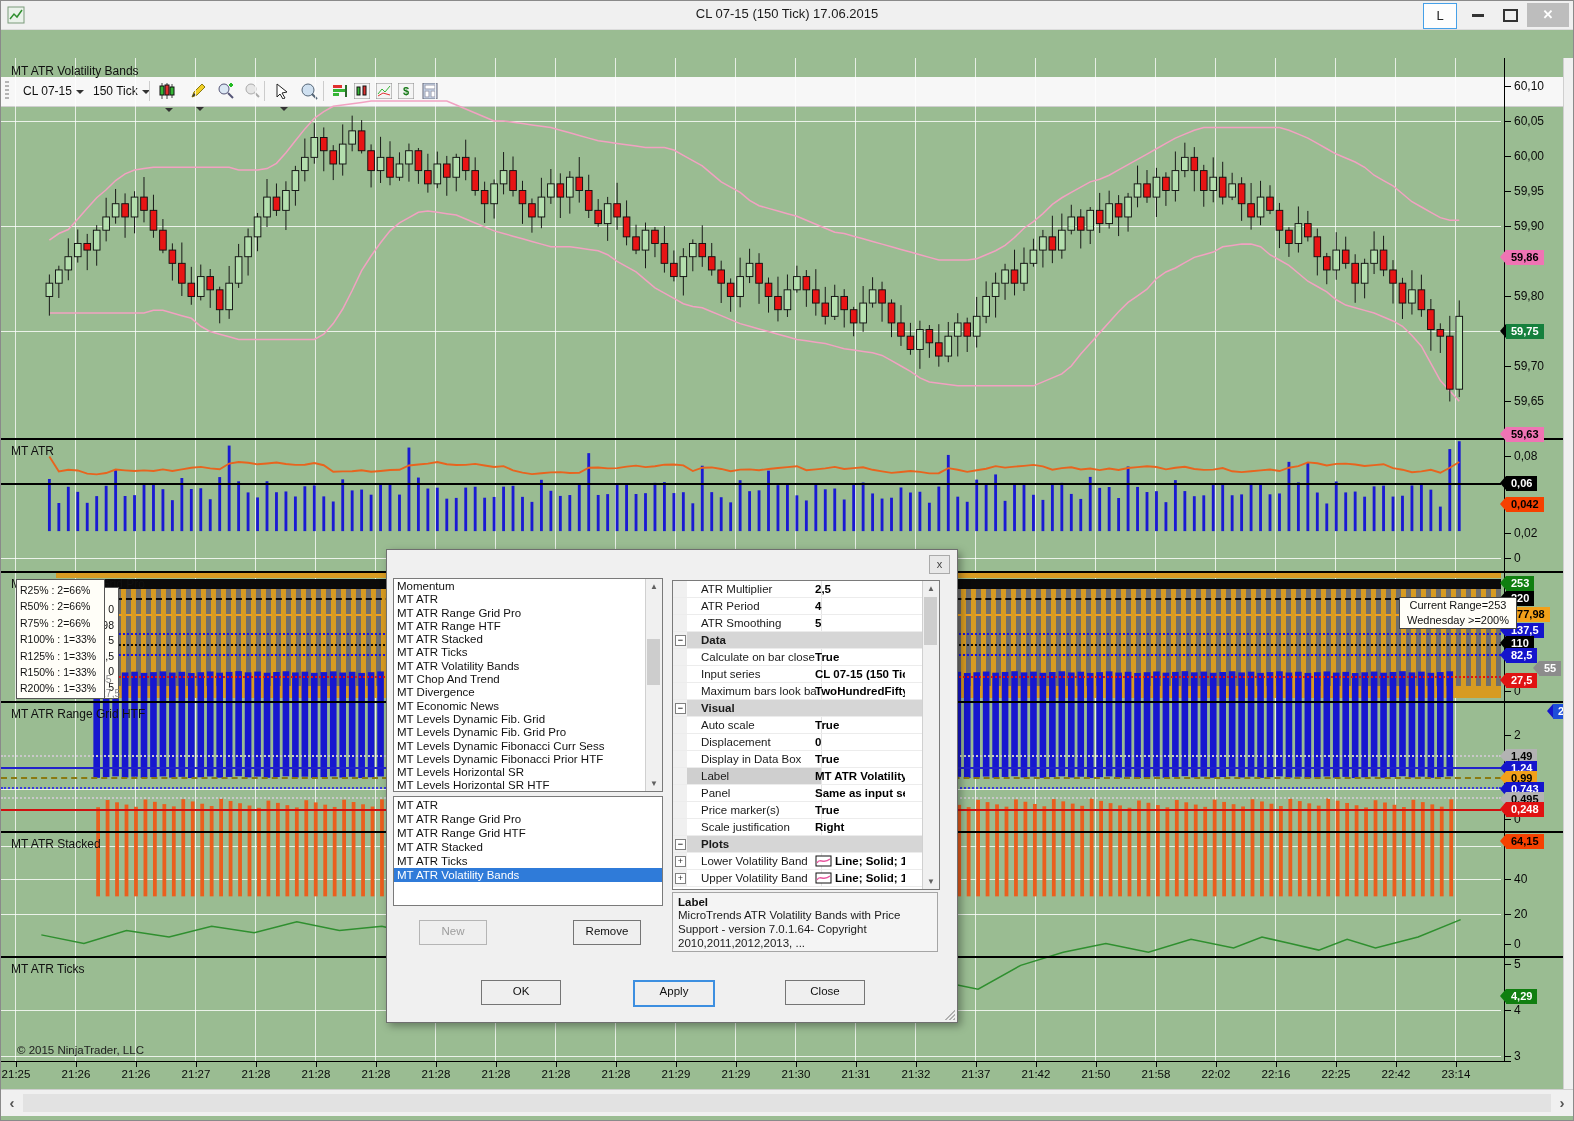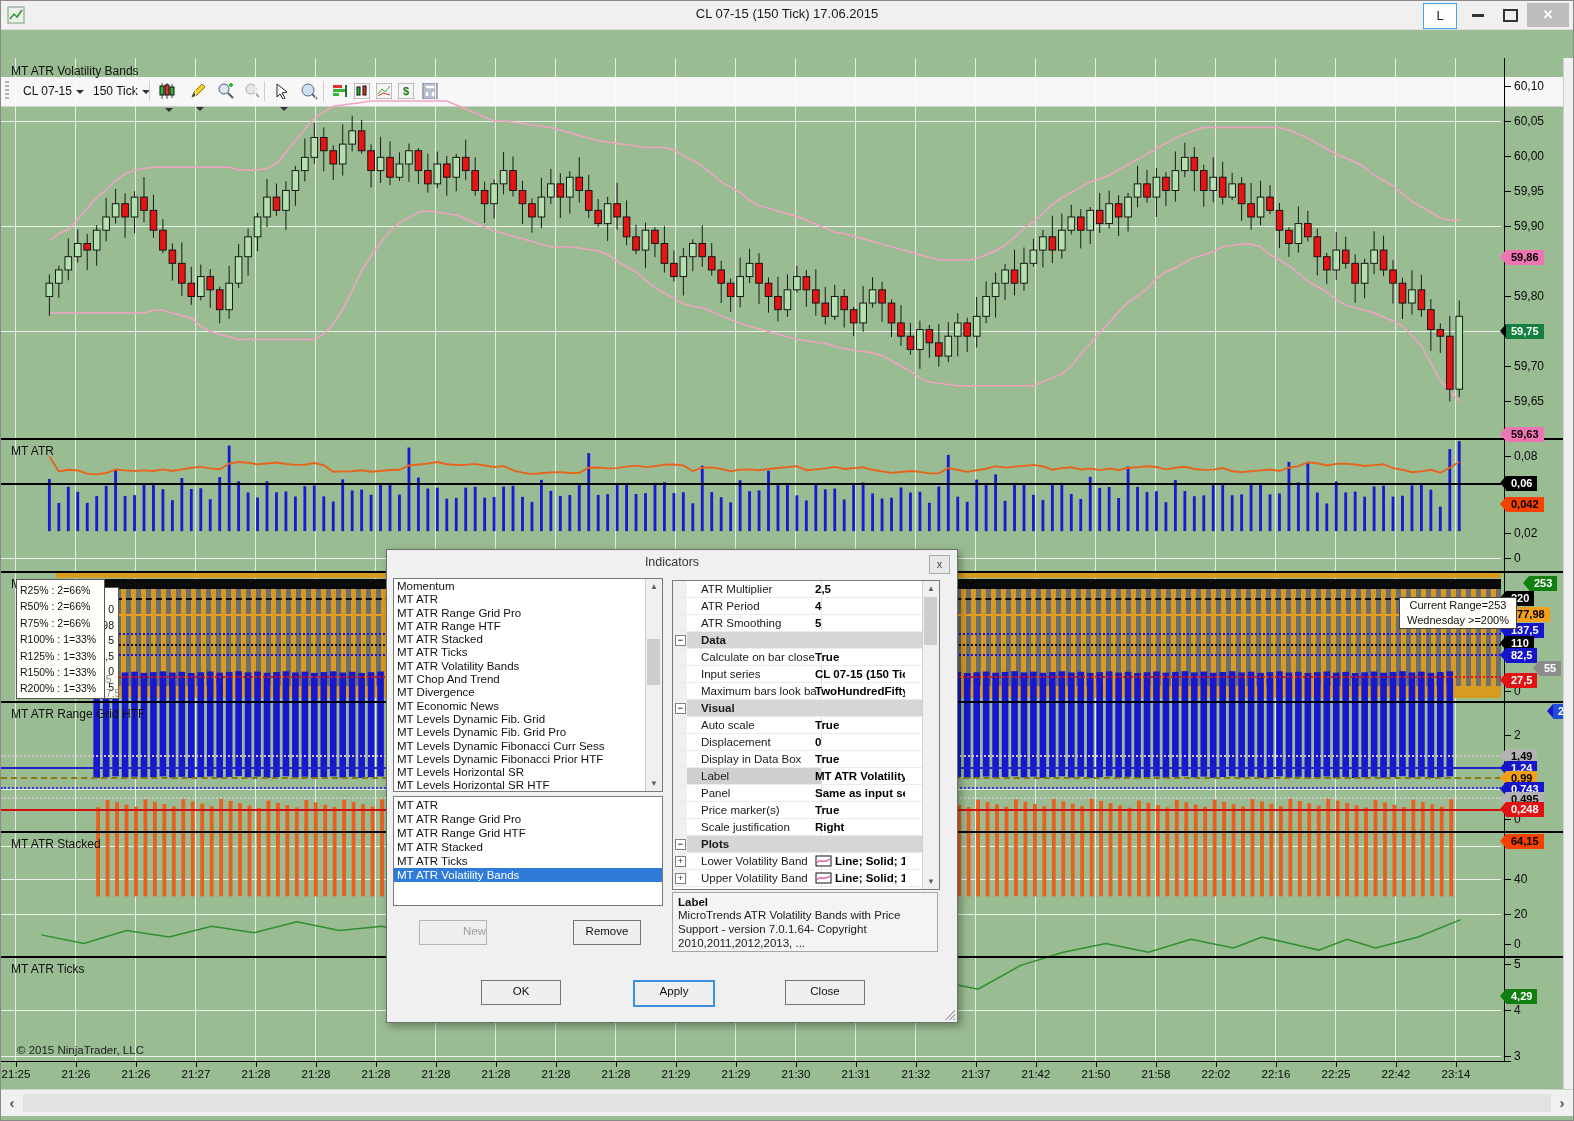--- a/index.html
+++ b/index.html
@@ -1022,21 +1022,21 @@
       <div style="position: absolute; left: 1513px; top: 899px; font-size: 12px; color: rgb(10, 10, 10); z-index: 5; white-space: nowrap;">5</div>
       <div style="position: absolute; left: 1504px; top: 952px; width: 6px; height: 1px; background: rgb(0, 0, 0); z-index: 5;"></div>
       <div style="position: absolute; left: 1513px; top: 945px; font-size: 12px; color: rgb(10, 10, 10); z-index: 5; white-space: nowrap;">4</div>
       <div style="position: absolute; left: 1504px; top: 998px; width: 6px; height: 1px; background: rgb(0, 0, 0); z-index: 5;"></div>
       <div style="position: absolute; left: 1513px; top: 991px; font-size: 12px; color: rgb(10, 10, 10); z-index: 5; white-space: nowrap;">3</div>
       <div class="pmark" style="position: absolute; left: 1505px; top: 191.5px; background: rgb(239, 116, 180); color: rgb(0, 0, 0); border-right-color: rgb(239, 116, 180); z-index: 6;">59,86</div>
       <div class="pmark" style="position: absolute; left: 1505px; top: 265.5px; background: #15803d; color: rgb(255, 255, 255); border-right-color: rgb(0, 0, 0); z-index: 6;">59,75</div>
       <div class="pmark" style="position: absolute; left: 1505px; top: 348.5px; background: rgb(239, 116, 180); color: rgb(0, 0, 0); border-right-color: rgb(239, 116, 180); z-index: 6; margin-top: 20px;">59,63</div>
       <div class="pmark" style="position: absolute; left: 1505px; top: 417.5px; background: rgb(0, 0, 0); color: rgb(255, 255, 255); border-right-color: rgb(0, 0, 0); z-index: 6;">0,06</div>
       <div class="pmark" style="position: absolute; left: 1505px; top: 438.5px; background: rgb(246, 65, 0); color: rgb(0, 0, 0); border-right-color: rgb(246, 65, 0); z-index: 6;">0,042</div>
-      <div class="pmark" style="position: absolute; left: 1505px; top: 517.5px; background: rgb(16, 127, 16); color: rgb(255, 255, 255); border-right-color: rgb(16, 127, 16); z-index: 6; margin-left: 23px;">253</div>
+      <div class="pmark" style="position: absolute; left: 1505px; top: 517.5px; background: rgb(16, 127, 16); color: rgb(255, 255, 255); border-right-color: rgb(16, 127, 16); z-index: 6;">253</div>
       <div class="pmark" style="position: absolute; left: 1505px; top: 532.5px; background: rgb(0, 0, 0); color: rgb(255, 255, 255); border-right-color: rgb(0, 0, 0); z-index: 6;">220</div>
       <div class="pmark" style="position: absolute; left: 1505px; top: 548.5px; background: rgb(242, 160, 26); color: rgb(0, 0, 0); border-right-color: rgb(242, 160, 26); z-index: 6;">177,98</div>
       <div class="pmark" style="position: absolute; left: 1505px; top: 564.5px; background: rgb(21, 21, 204); color: rgb(255, 255, 255); border-right-color: rgb(21, 21, 204); z-index: 6;">137,5</div>
       <div class="pmark" style="position: absolute; left: 1505px; top: 577.5px; background: rgb(0, 0, 0); color: rgb(255, 255, 255); border-right-color: rgb(0, 0, 0); z-index: 6;">110</div>
       <div class="pmark" style="position: absolute; left: 1505px; top: 589.5px; background: rgb(21, 21, 204); color: rgb(255, 255, 255); border-right-color: rgb(21, 21, 204); z-index: 6;">82,5</div>
       <div class="pmark" style="position: absolute; left: 1505px; top: 602.5px; background: rgb(140, 140, 140); color: rgb(255, 255, 255); border-right-color: rgb(140, 140, 140); z-index: 6; margin-left: 33px;">55</div>
       <div class="pmark" style="position: absolute; left: 1505px; top: 614.5px; background: rgb(224, 18, 18); color: rgb(255, 255, 255); border-right-color: rgb(224, 18, 18); z-index: 6;">27,5</div>
       <div class="pmark" style="position: absolute; left: 1552px; top: 645.5px; background: #1d4ed8; color: rgb(255, 255, 255); border-right-color: rgb(21, 21, 204); z-index: 6;">2,53</div>
       <div class="pmark" style="position: absolute; left: 1505px; top: 690.5px; background: rgb(179, 179, 179); color: rgb(0, 0, 0); border-right-color: rgb(179, 179, 179); z-index: 6;">1,49</div>
       <div class="pmark" style="position: absolute; left: 1505px; top: 702.5px; background: rgb(21, 21, 204); color: rgb(255, 255, 255); border-right-color: rgb(21, 21, 204); z-index: 6;">1,24</div>
@@ -1101,21 +1101,20 @@
     </div>
 
   <div id="hscroll">
     <div class="harrow" style="left:2px;">‹</div>
     <div class="abs" style="left:22px;top:4px;width:1528px;height:18px;background:#e2e2e2;"></div>
     <div class="harrow" style="left:1552px;">›</div>
   </div>
   <div id="vstrip"></div>
 
   <div id="dlg">
-    <div id="dlg-title">Indicators</div>
     <div id="dlg-close">x</div>
     <div id="list-avail" class="listbox">
       <div id="avail-items" style="position:absolute;left:0;top:1px;right:17px;">
           <div class="li">Momentum</div>
           <div class="li">MT ATR</div>
           <div class="li">MT ATR Range Grid Pro</div>
           <div class="li">MT ATR Range HTF</div>
           <div class="li">MT ATR Stacked</div>
           <div class="li">MT ATR Ticks</div>
           <div class="li">MT ATR Volatility Bands</div>
@@ -1138,21 +1137,21 @@
     <div id="list-conf" class="listbox">
       <div id="conf-items" style="position:absolute;left:0;top:1px;right:0;">
           <div class="li2">MT ATR</div>
           <div class="li2">MT ATR Range Grid Pro</div>
           <div class="li2">MT ATR Range Grid HTF</div>
           <div class="li2">MT ATR Stacked</div>
           <div class="li2">MT ATR Ticks</div>
           <div class="li2 sel">MT ATR Volatility Bands</div>
         </div>
     </div>
-    <div class="btn disabled" style="left:32px;top:370px;width:66px;text-align:right;">New</div>
+    <div class="btn disabled" style="left:32px;top:370px;width:66px;">New</div>
     <div class="btn" style="left:186px;top:370px;width:66px;">Remove</div>
     <div id="props">
       <div id="prop-rows" style="position:absolute;left:0;top:0;right:17px;">
           <div class="prow">
             <div class="gut"></div>
             <div class="nm">ATR Multiplier</div>
             <div class="vl">2,5</div>
           </div>
           <div class="prow">
             <div class="gut"></div>

